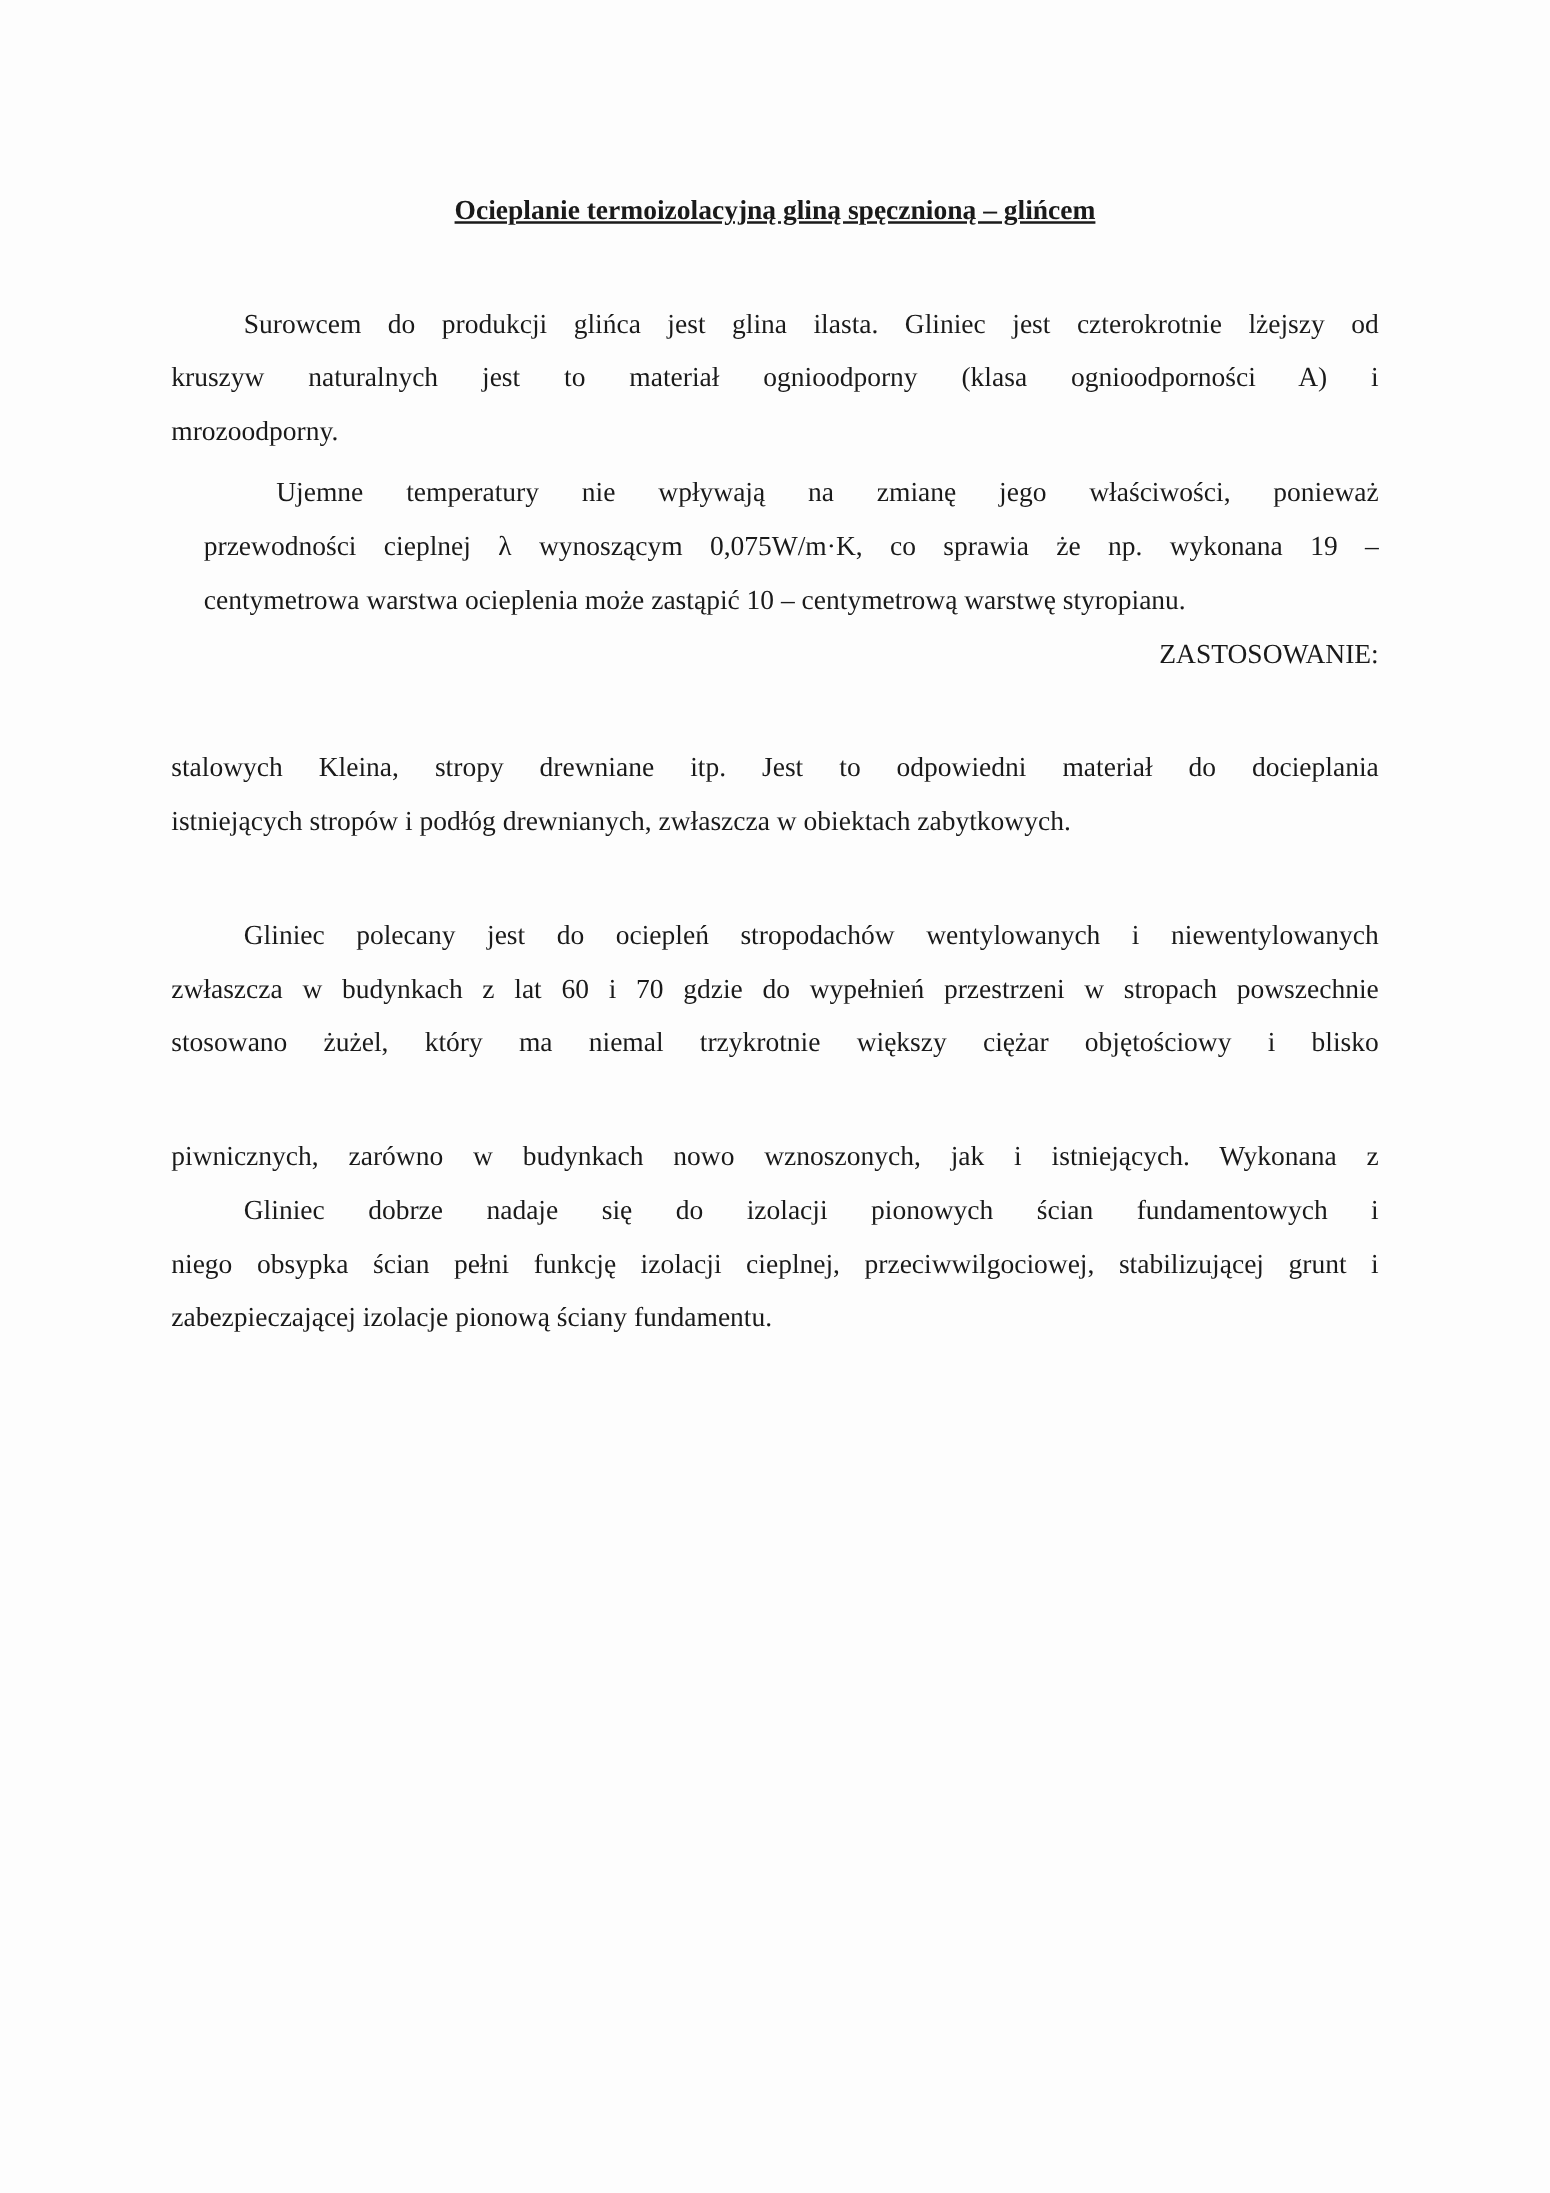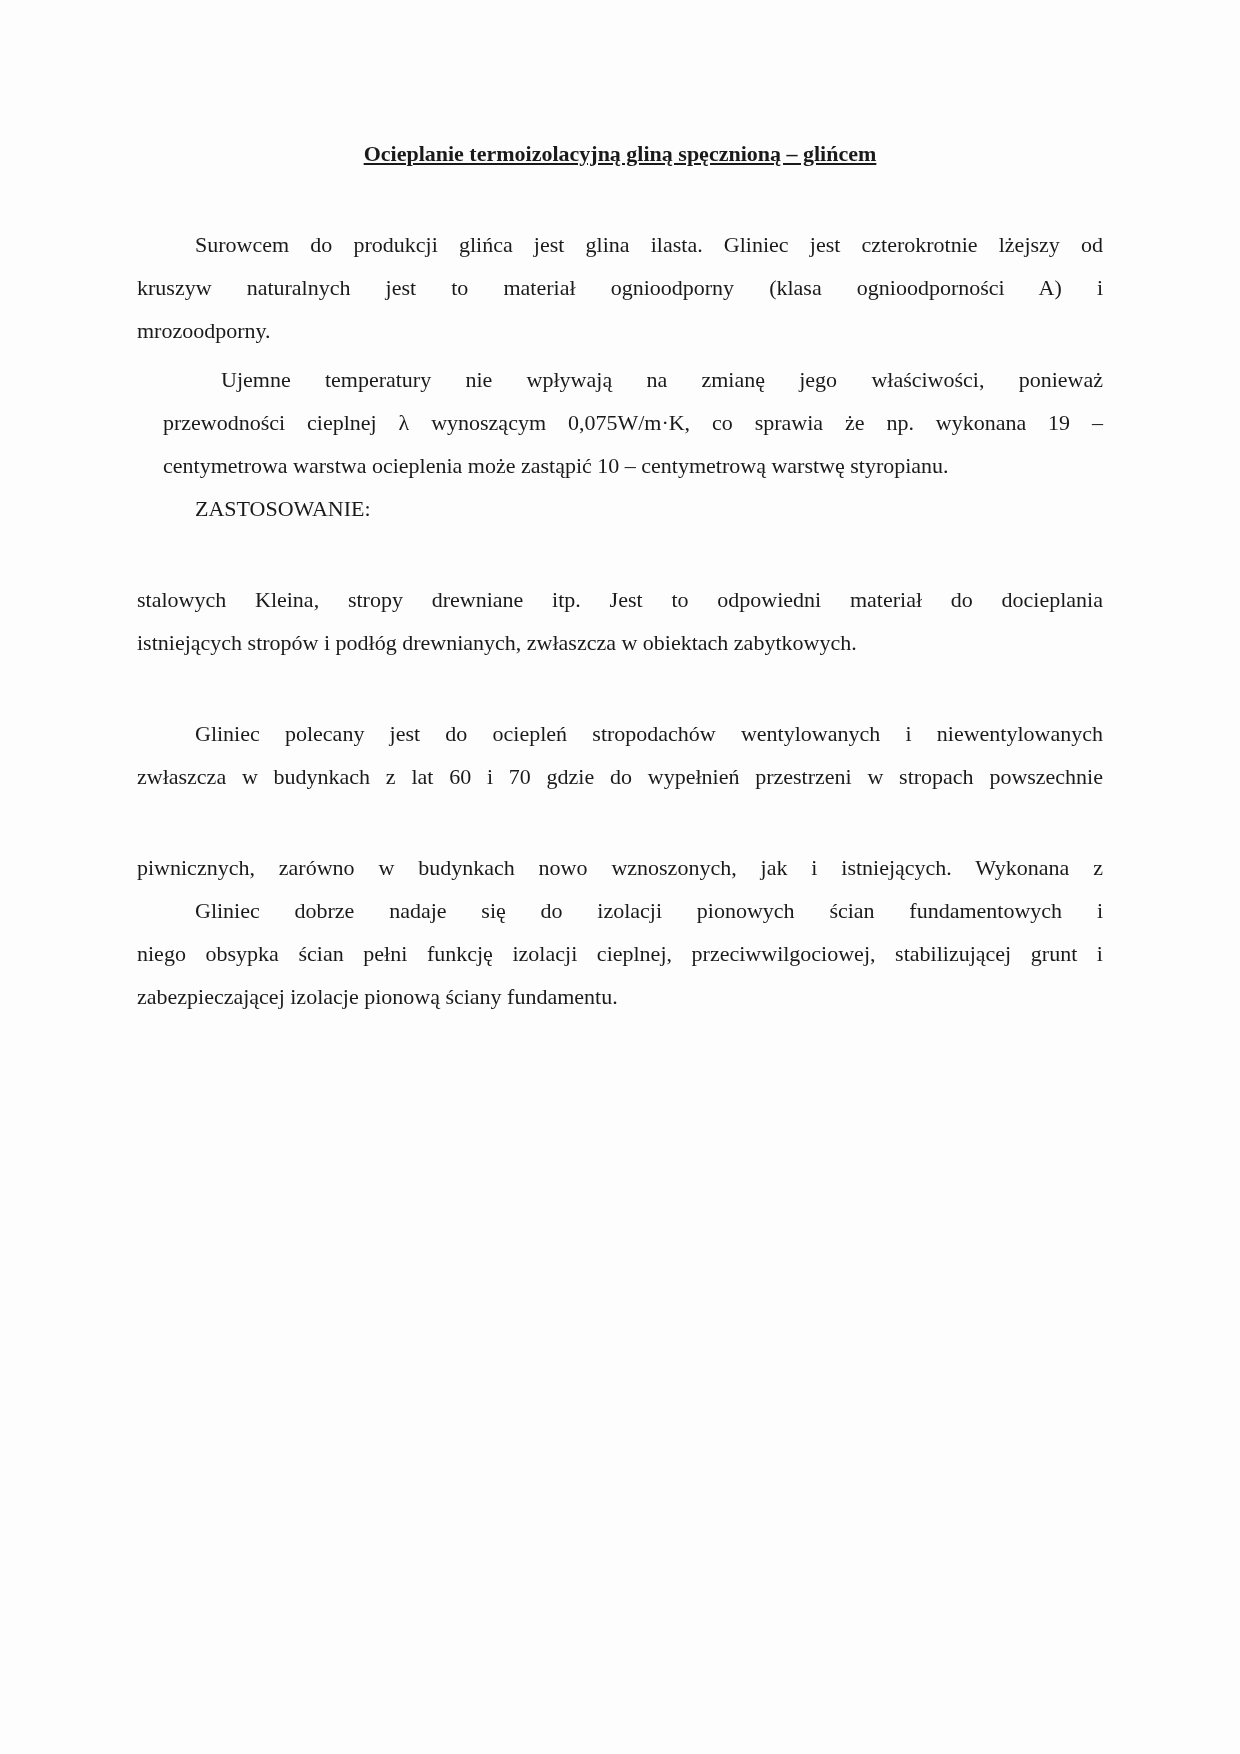--- a/index.html
+++ b/index.html
@@ -8,21 +8,21 @@
     width: 1240px;
     height: 1754px;
     background: #fdfdfd;
     font-family: "Liberation Serif", serif;
     color: #1a1a1a;
     overflow: hidden;
   }
   .content {
     position: absolute;
     left: 137px;
-    top: 132px;
+    top: 146px;
     width: 966px;
     font-size: 22px;
     line-height: 43px;
   }
   .doc-title {
     text-align: center;
     font-weight: bold;
     text-decoration: underline;
     margin: 0 0 48px 0;
   }
@@ -31,21 +31,21 @@
     text-align: justify;
     text-align-last: justify;
   }
   .line.first { text-indent: 58px; }
   .line.last  { text-align-last: left; }
   .gap-above  { margin-top: 48px; }
   .tight-above { margin-top: 6px; margin-left: 26px; }
   .section-heading {
     margin: 0;
     text-indent: 58px;
-    text-align: left;
+    text-align: right;
   }
 </style>
 </head>
 <body>
 
 <div class="page">
   <div class="content">
 
     <div class="doc-title">Ocieplanie termoizolacyjną gliną spęcznioną – glińcem</div>
 
@@ -64,20 +64,21 @@
     <div class="section-heading gap-above">ZASTOSOWANIE:</div>
 
     <div class="para gap-above">
       <div class="line">stalowych Kleina, stropy drewniane itp. Jest to odpowiedni materiał do docieplania</div>
       <div class="line last">istniejących stropów i podłóg drewnianych, zwłaszcza w obiektach zabytkowych.</div>
     </div>
 
     <div class="para gap-above">
       <div class="line first">Gliniec polecany jest do ociepleń stropodachów wentylowanych i niewentylowanych</div>
       <div class="line">zwłaszcza w budynkach z lat 60 i 70 gdzie do wypełnień przestrzeni w stropach powszechnie</div>
+      <div class="line">stosowano żużel, który ma niemal trzykrotnie większy ciężar objętościowy i blisko</div>
     </div>
 
     <div class="para gap-above">
       <div class="line">piwnicznych, zarówno w budynkach nowo wznoszonych, jak i istniejących. Wykonana z</div>
       <div class="line first">Gliniec dobrze nadaje się do izolacji pionowych ścian fundamentowych i</div>
       <div class="line">niego obsypka ścian pełni funkcję izolacji cieplnej, przeciwwilgociowej, stabilizującej grunt i</div>
       <div class="line last">zabezpieczającej izolacje pionową ściany fundamentu.</div>
     </div>
 
   </div>

